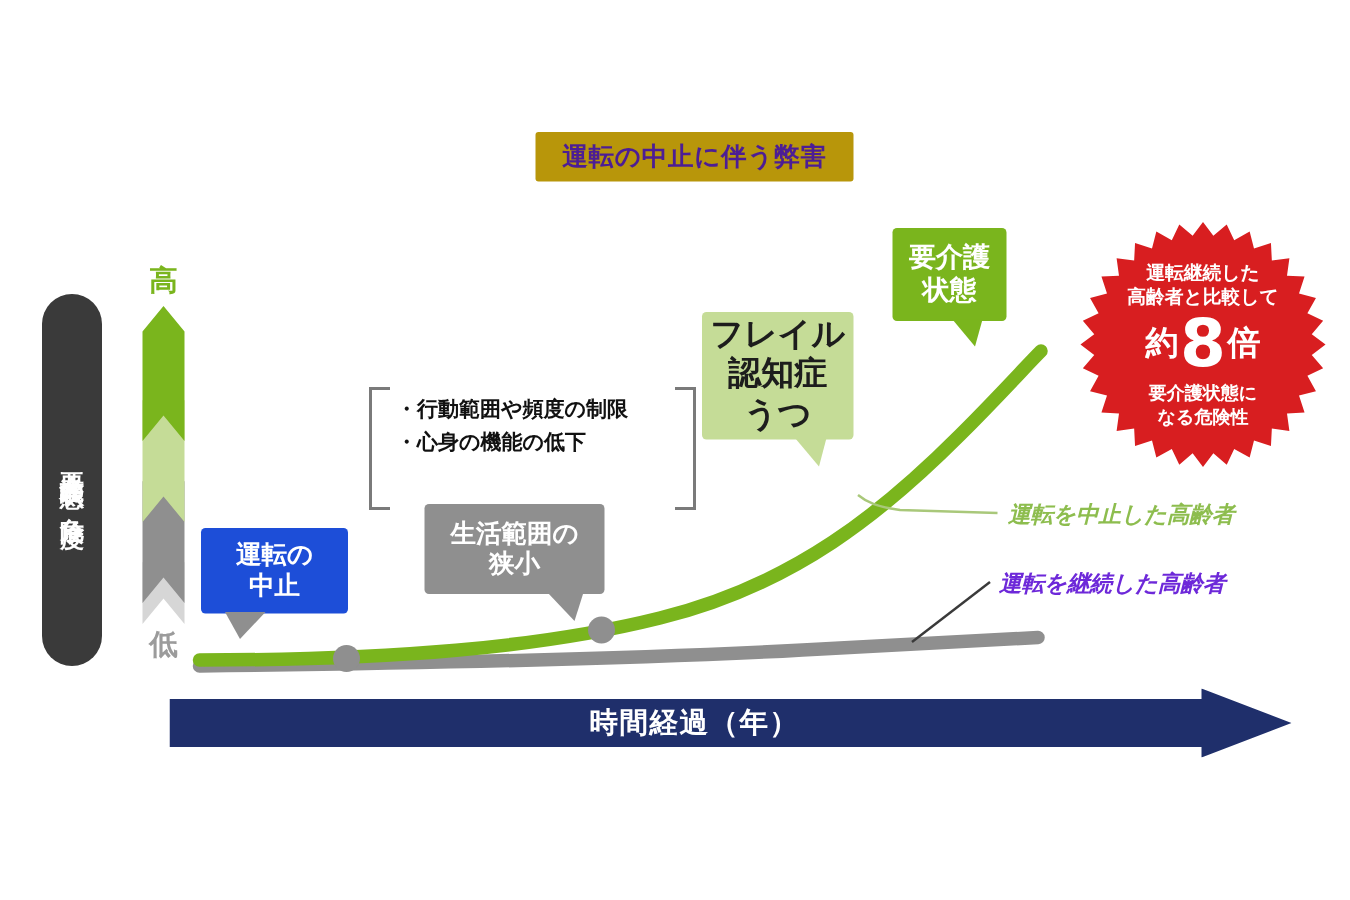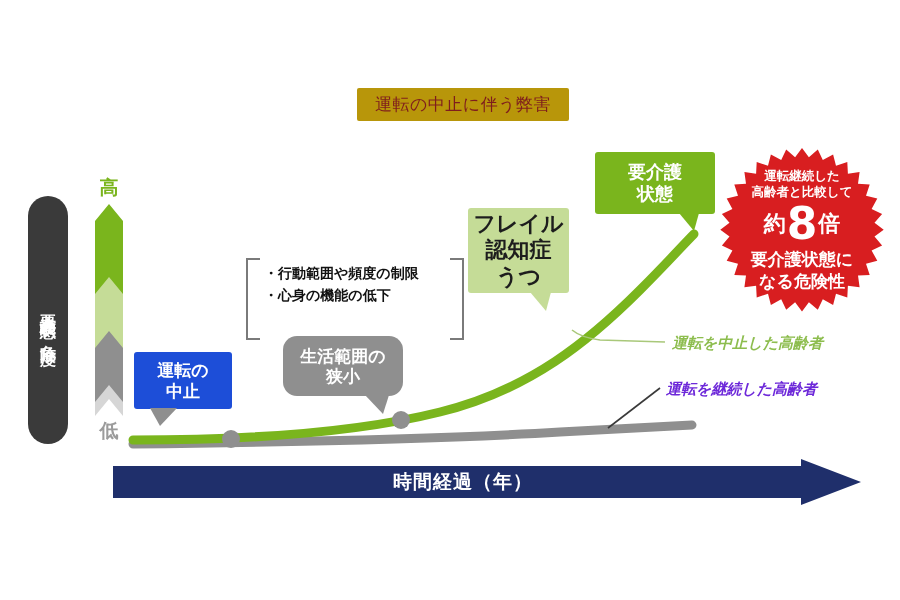--- a/index.html
+++ b/index.html
@@ -25,23 +25,23 @@
     top: 88px;
     width: 212px;
     height: 33px;
     background: #b8960a;
     border-radius: 2px;
     display: flex;
     align-items: center;
     justify-content: center;
   }
   #title-banner .txt {
-    color: #7f1d1d;
+    color: #4c1d95;
     font-size: 17px;
-    font-weight: normal;
+    font-weight: bold;
     letter-spacing: 0.5px;
     white-space: nowrap;
   }
 
   
   #y-axis-bar {
     position: absolute;
     left: 28px;
     top: 196px;
     width: 40px;
@@ -118,21 +118,20 @@
     border-top: 18px solid #8f8f8f;
   }
 
   #callout-narrow {
     left: 283px; top: 336px;
     width: 120px; height: 60px;
     background: #8f8f8f;
     color: #ffffff;
     font-size: 17px;
     font-weight: bold;
-    border-radius: 14px;
   }
   #callout-narrow .tail {
     right: 14px; bottom: -18px;
     border-left: 18px solid transparent;
     border-right: 6px solid transparent;
     border-top: 19px solid #8f8f8f;
   }
 
   #callout-frail {
     left: 468px; top: 208px;
@@ -144,21 +143,21 @@
   }
   #callout-frail .tail {
     right: 18px; bottom: -18px;
     border-left: 16px solid transparent;
     border-right: 5px solid transparent;
     border-top: 19px solid #c5dc97;
   }
 
   #callout-care {
     left: 595px; top: 152px;
-    width: 120px; height: 62px;
+    width: 76px; height: 62px;
     background: #7ab51d;
     color: #ffffff;
     font-size: 18px;
     font-weight: bold;
   }
   #callout-care .tail {
     right: 16px; bottom: -17px;
     border-left: 15px solid transparent;
     border-right: 5px solid transparent;
     border-top: 18px solid #7ab51d;
@@ -264,21 +263,21 @@
   #red-badge .big-row .sm {
     font-size: 22px;
     font-weight: bold;
   }
   #red-badge .big-row .num {
     font-size: 44px;
     font-weight: bold;
     margin: 0 1px;
   }
   #red-badge .bot-line {
-    font-size: 17px;
+    font-size: 12px;
     font-weight: bold;
     line-height: 1.28;
     white-space: nowrap;
   }
 </style>
 </head>
 <body>
 
 <div id="stage">
 

